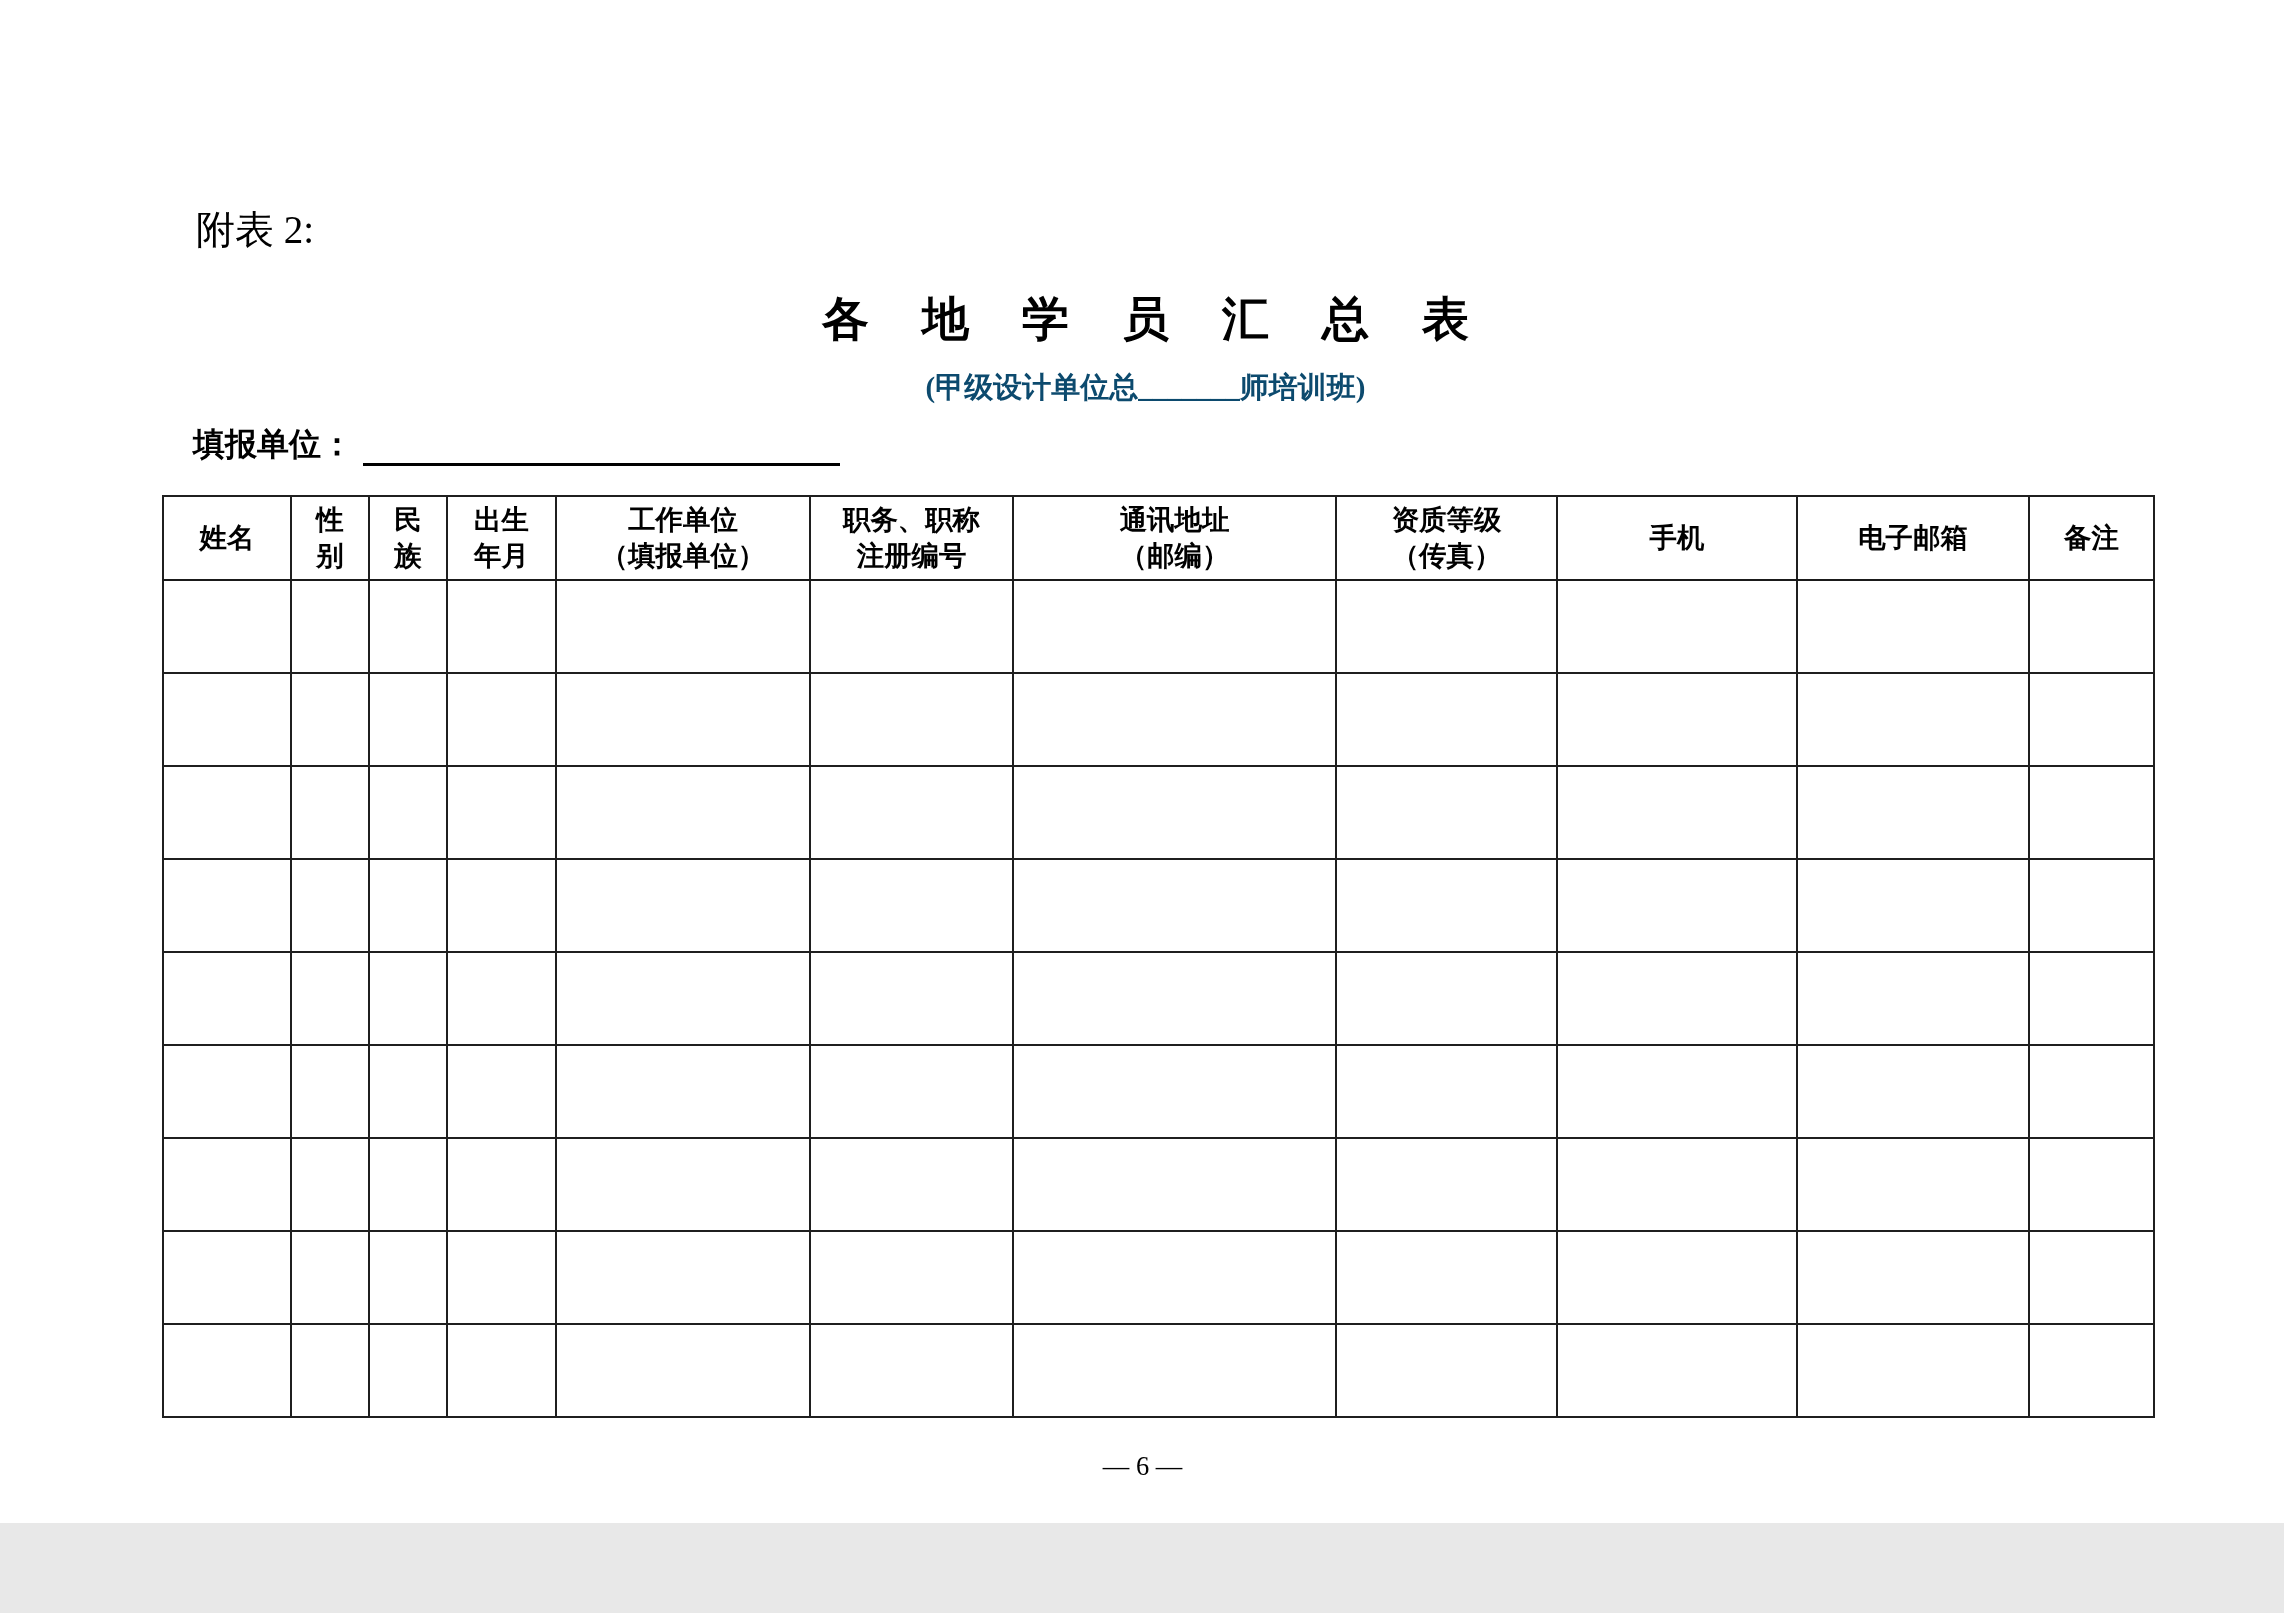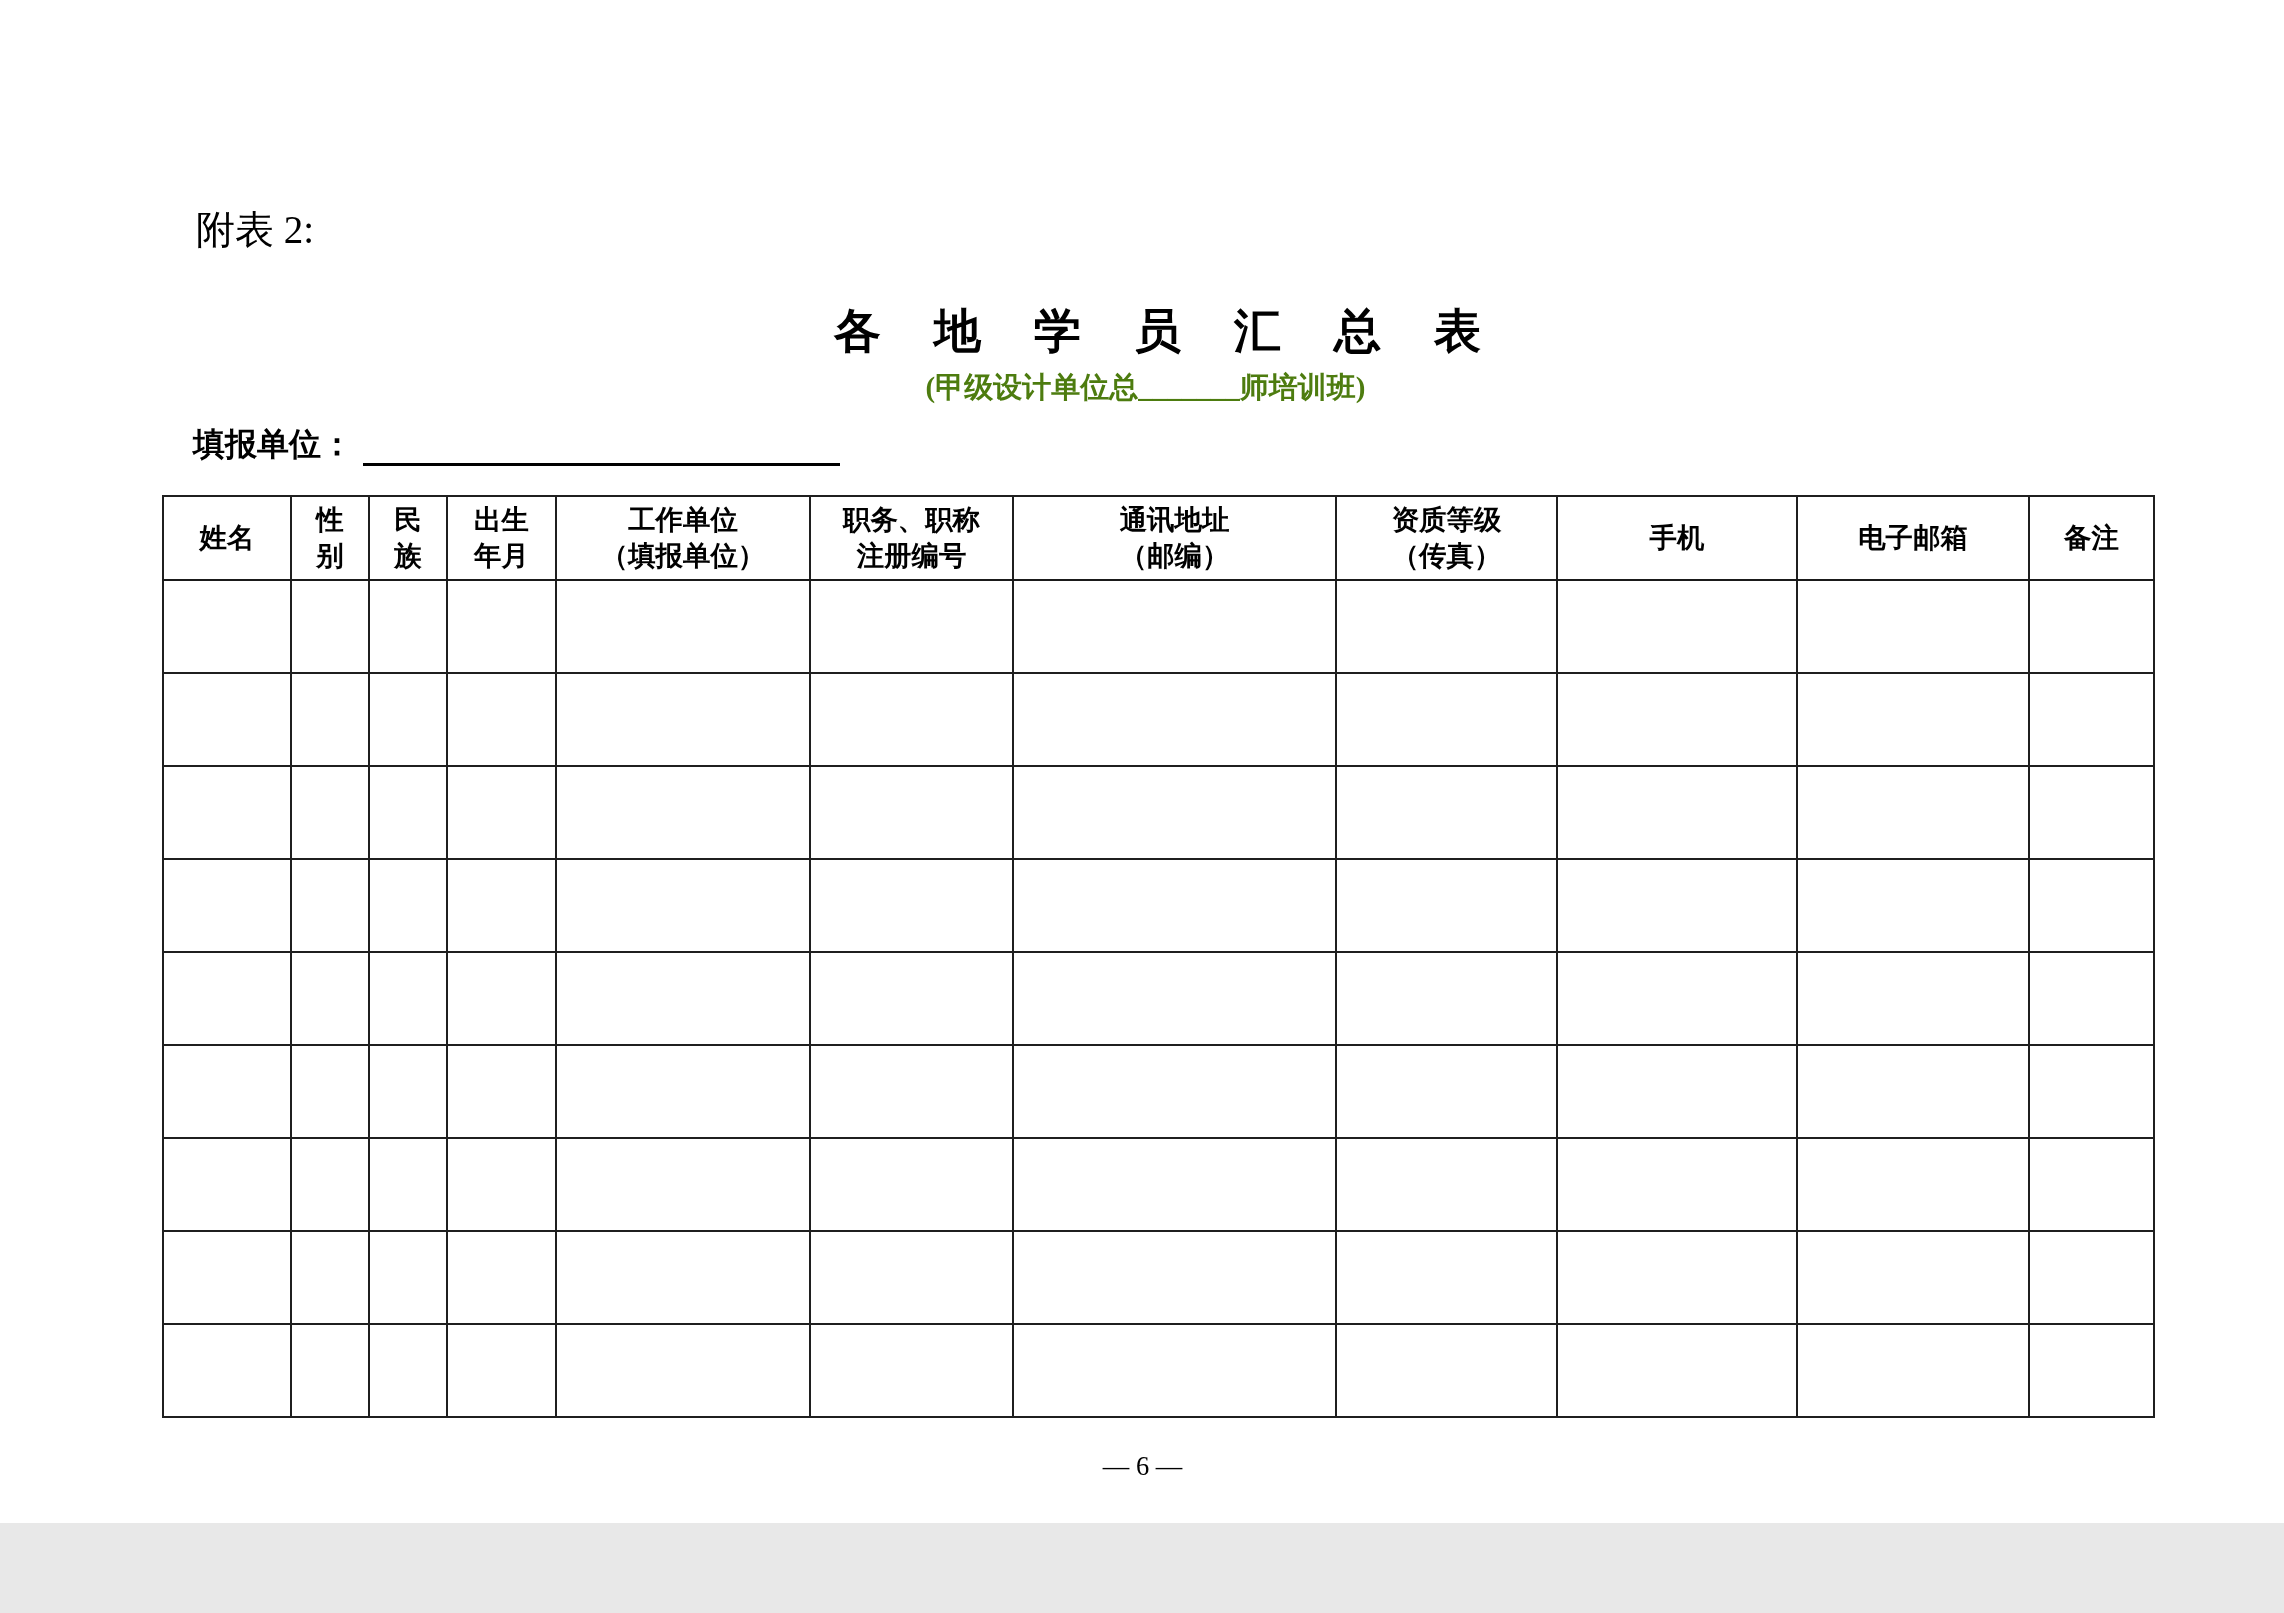--- a/index.html
+++ b/index.html
@@ -28,21 +28,21 @@
     color: #000;
     white-space: nowrap;
   }
 
   
   .doc-title {
     position: absolute;
     left: 149px;
     top: 292px;
     width: 1993px;
-    margin: 12px;
+    margin: 0;
     text-align: center;
     font-family: "Liberation Serif", serif;
     font-weight: bold;
     font-size: 47px;
     line-height: 55px;
     letter-spacing: 53px;
     transform: translateX(26.5px); 
     white-space: nowrap;
     color: #000;
   }
@@ -51,21 +51,21 @@
   .doc-subtitle {
     position: absolute;
     left: 149px;
     top: 370px;
     width: 1993px;
     text-align: center;
     font-family: "Liberation Serif", serif;
     font-weight: bold;
     font-size: 29px;
     line-height: 35px;
-    color: #4d7c0f;
+    color: #0c4a6e;
   }
 
   
   .fill-unit-row {
     position: absolute;
     left: 193px;
     top: 421px;
     display: flex;
     align-items: flex-end;
   }

